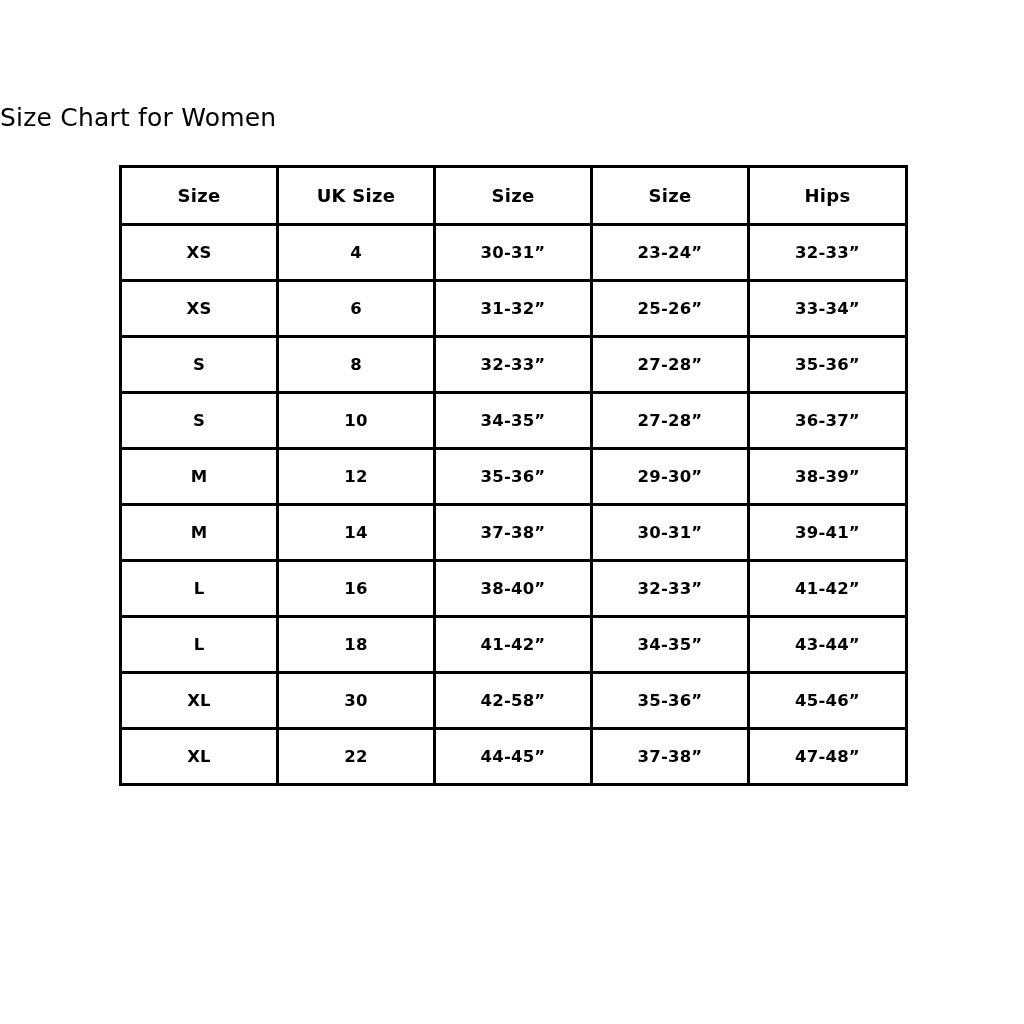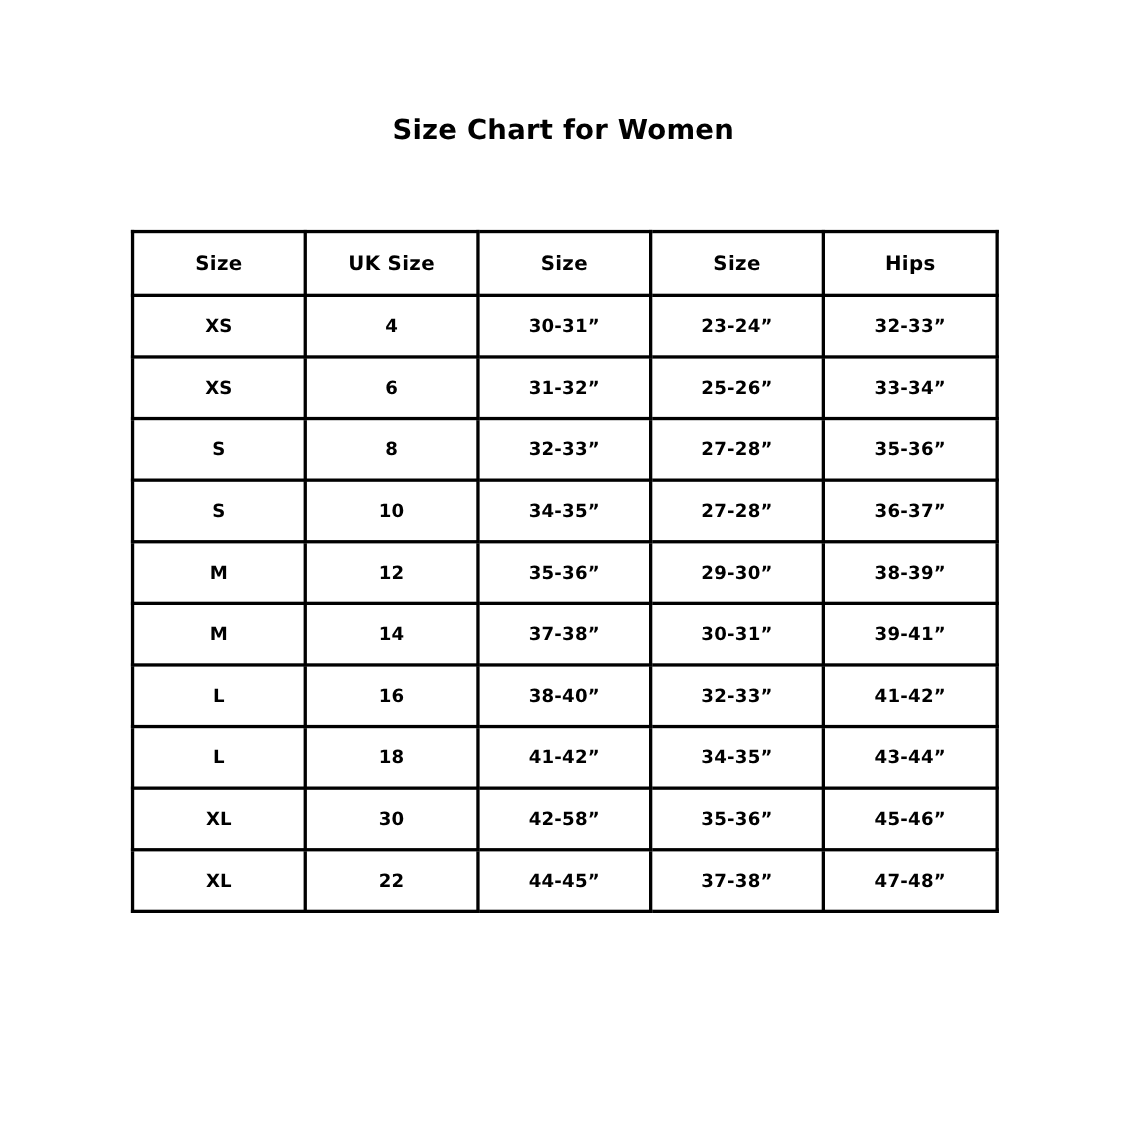--- a/index.html
+++ b/index.html
@@ -18,32 +18,31 @@
     position: relative;
     width: 1024px;
     height: 1024px;
     box-sizing: border-box;
   }
   .chart-title {
     position: absolute;
     top: 103px;
     left: 0;
     width: 1024px;
-    text-align: center;
+    text-align: left;
     font-size: 25px;
-    font-weight: bold;
+    font-weight: normal;
     letter-spacing: 0.2px;
     color: #000000;
   }
   .table-wrap {
     position: absolute;
     top: 165px;
     left: 119px;
     width: 786px;
-    margin-top: 44px;
   }
   table.size-chart {
     border-collapse: collapse;
     width: 786px;
     table-layout: fixed;
   }
   table.size-chart th,
   table.size-chart td {
     border: 3px solid #000000;
     text-align: center;

